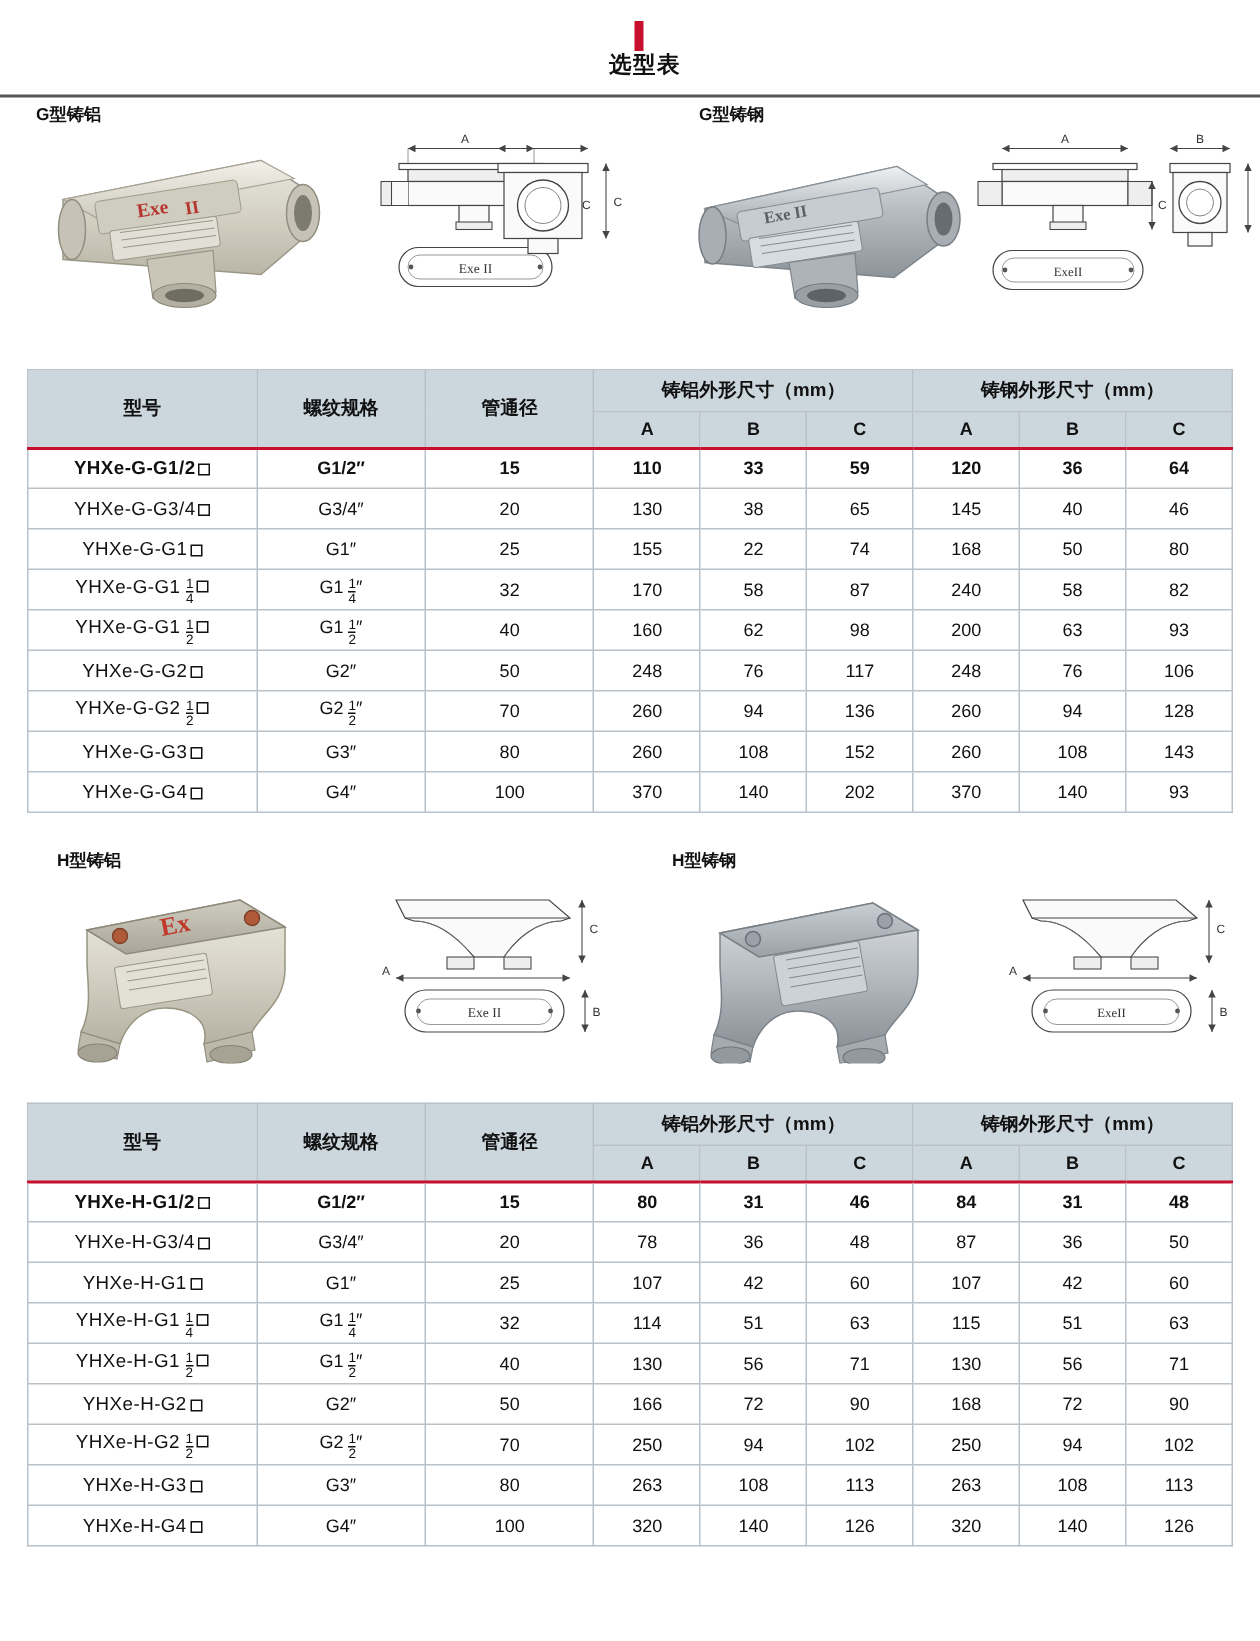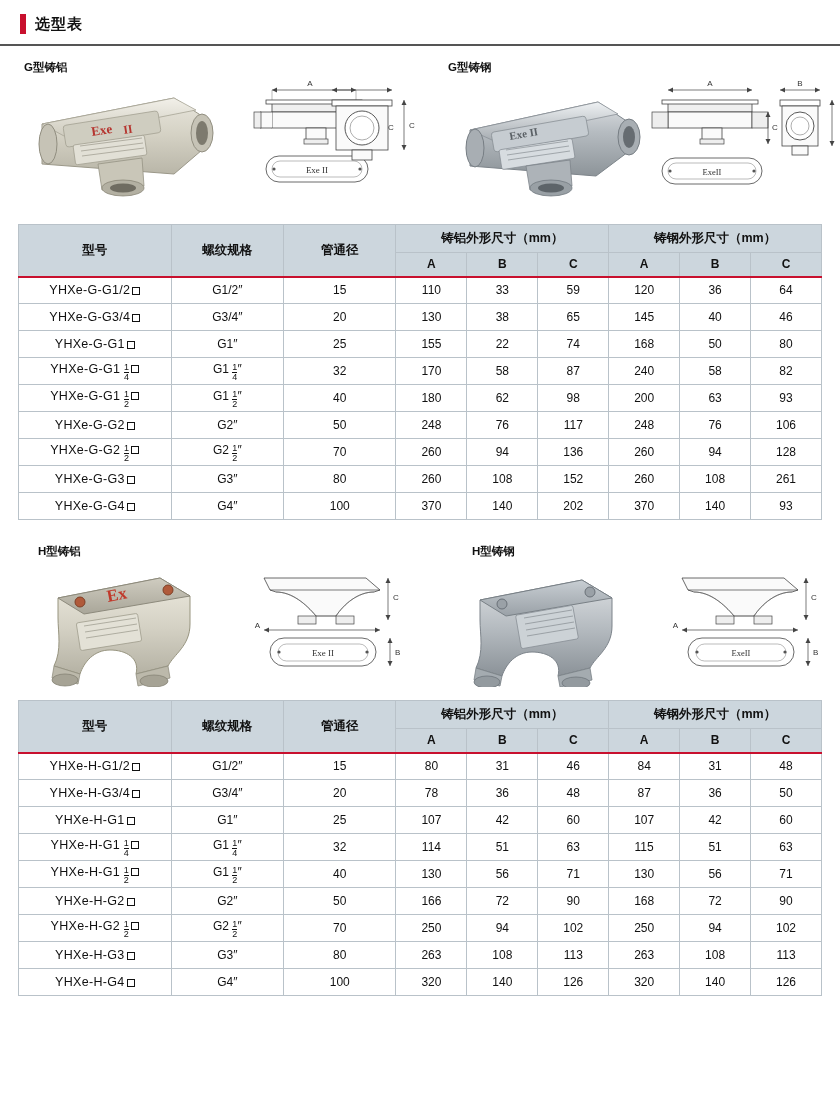--- a/index.html
+++ b/index.html
@@ -15,20 +15,21 @@
     color: #1a1a1a;
     position: relative;
     overflow: hidden;
   }
 
   
   .page-header {
     display: flex;
     align-items: center;
     padding: 14px 0 8px 20px;
+    flex-direction: column;
   }
   .header-bar {
     width: 6px;
     height: 20px;
     background: #c8102e;
     margin-right: 9px;
   }
   .header-title {
     font-size: 15px;
     font-weight: bold;
@@ -42,21 +43,20 @@
     width: 100%;
   }
 
   
   .section {
     padding: 0 18px;
   }
   .fig-block {
     position: relative;
     height: 160px;
-    margin-top: 10px;
   }
   .fig-block.h-type { height: 150px; }
 
   .fig-label {
     position: absolute;
     font-size: 11.5px;
     font-weight: bold;
     color: #111;
   }
 
@@ -66,21 +66,21 @@
   }
 
   .drawing {
     position: absolute;
   }
 
   
   table.spec {
     width: 100%;
     border-collapse: collapse;
-    margin-top: 8px;
+    margin-top: 21px;
     font-size: 12px;
   }
   table.spec th, table.spec td {
     border: 1px solid #b9c2c9;
     text-align: center;
     padding: 0;
     height: 27px;
     font-weight: normal;
     color: #111;
   }
@@ -89,20 +89,21 @@
     font-weight: bold;
     font-size: 12.5px;
     height: 28px;
   }
   table.spec thead tr.sub th {
     height: 24px;
     font-size: 12px;
   }
   table.spec tbody tr:first-child td {
     border-top: 2px solid #c8102e;
+    font-weight: bold;
   }
   table.spec tbody td.model {
     font-size: 12.5px;
     letter-spacing: 0.3px;
   }
   .frac {
     display: inline-block;
     font-size: 9px;
     line-height: 1;
     vertical-align: top;
@@ -214,21 +215,21 @@
       <rect x="22" y="30" width="52" height="44" fill="#fafafa" stroke="#444" stroke-width="0.8"></rect>
       <circle cx="48" cy="52" r="17" fill="#fff" stroke="#444" stroke-width="0.9"></circle>
       <circle cx="48" cy="52" r="12" fill="#fff" stroke="#777" stroke-width="0.6"></circle>
       <rect x="38" y="74" width="20" height="10" fill="#fafafa" stroke="#444" stroke-width="0.8"></rect>
       <line x1="90" y1="24" x2="90" y2="74" stroke="#444" stroke-width="0.7"></line>
       <path d="M90,24 l-2.5,5 h5 z" fill="#444"></path>
       <path d="M90,74 l-2.5,-5 h5 z" fill="#444"></path>
       <text class="lbl" x="95" y="52">C</text>
     </svg>
 
-    <div class="fig-label" style="left:430px; top:4px;text-align:center;">G型铸钢</div>
+    <div class="fig-label" style="left:448px; top:4px;text-align:center;">G型铸钢</div>
 
     <svg class="photo" style="left:430px; top:22px;" width="195" height="120" viewBox="0 0 195 120">
       <defs>
         <linearGradient id="stl1" x1="0" y1="0" x2="0" y2="1">
           <stop offset="0%" stop-color="#dcdfe2"></stop>
           <stop offset="40%" stop-color="#b6bcc1"></stop>
           <stop offset="100%" stop-color="#8d9499"></stop>
         </linearGradient>
         <linearGradient id="stl2" x1="0" y1="0" x2="0" y2="1">
           <stop offset="0%" stop-color="#eef1f3"></stop>
@@ -351,21 +352,21 @@
           <td>58</td>
           <td>87</td>
           <td>240</td>
           <td>58</td>
           <td>82</td>
         </tr>
         <tr>
           <td class="model">YHXe-G-G1 <span class="frac"><span class="num">1</span><span class="den">2</span></span><span class="sq"></span></td>
           <td>G1 <span class="frac"><span class="num">1</span><span class="den">2</span></span>″</td>
           <td>40</td>
-          <td>180</td>
+          <td>160</td>
           <td>62</td>
           <td>98</td>
           <td>200</td>
           <td>63</td>
           <td>93</td>
         </tr>
         <tr>
           <td class="model">YHXe-G-G2<span class="sq"></span></td>
           <td>G2″</td>
           <td>50</td>
@@ -389,21 +390,21 @@
         </tr>
         <tr>
           <td class="model">YHXe-G-G3<span class="sq"></span></td>
           <td>G3″</td>
           <td>80</td>
           <td>260</td>
           <td>108</td>
           <td>152</td>
           <td>260</td>
           <td>108</td>
-          <td>261</td>
+          <td>143</td>
         </tr>
         <tr>
           <td class="model">YHXe-G-G4<span class="sq"></span></td>
           <td>G4″</td>
           <td>100</td>
           <td>370</td>
           <td>140</td>
           <td>202</td>
           <td>370</td>
           <td>140</td>
@@ -465,21 +466,21 @@
       <rect x="38" y="84" width="90" height="17" rx="8.5" fill="#fff" stroke="#777" stroke-width="0.5"></rect>
       <text x="83" y="96" text-anchor="middle" font-family="'Liberation Serif',serif" font-size="9" fill="#333">Exe II</text>
       <circle cx="39" cy="92" r="1.6" fill="#555"></circle>
       <circle cx="127" cy="92" r="1.6" fill="#555"></circle>
       <line x1="150" y1="78" x2="150" y2="106" stroke="#444" stroke-width="0.7"></line>
       <path d="M150,78 l-2.5,5 h5 z" fill="#444"></path>
       <path d="M150,106 l-2.5,-5 h5 z" fill="#444"></path>
       <text class="lbl" x="155" y="95">B</text>
     </svg>
 
-    <div class="fig-label" style="left:454px; top:2px;">H型铸钢</div>
+    <div class="fig-label" style="left:430px; top:2px;">H型铸钢</div>
 
     <svg class="photo" style="left:442px; top:20px;" width="175" height="125" viewBox="0 0 175 125">
       <defs>
         <linearGradient id="hstl" x1="0" y1="0" x2="0" y2="1">
           <stop offset="0%" stop-color="#dde0e3"></stop>
           <stop offset="50%" stop-color="#b5bbc0"></stop>
           <stop offset="100%" stop-color="#8b9298"></stop>
         </linearGradient>
         <linearGradient id="hstlTop" x1="0" y1="0" x2="0" y2="1">
           <stop offset="0%" stop-color="#c8ced3"></stop>

